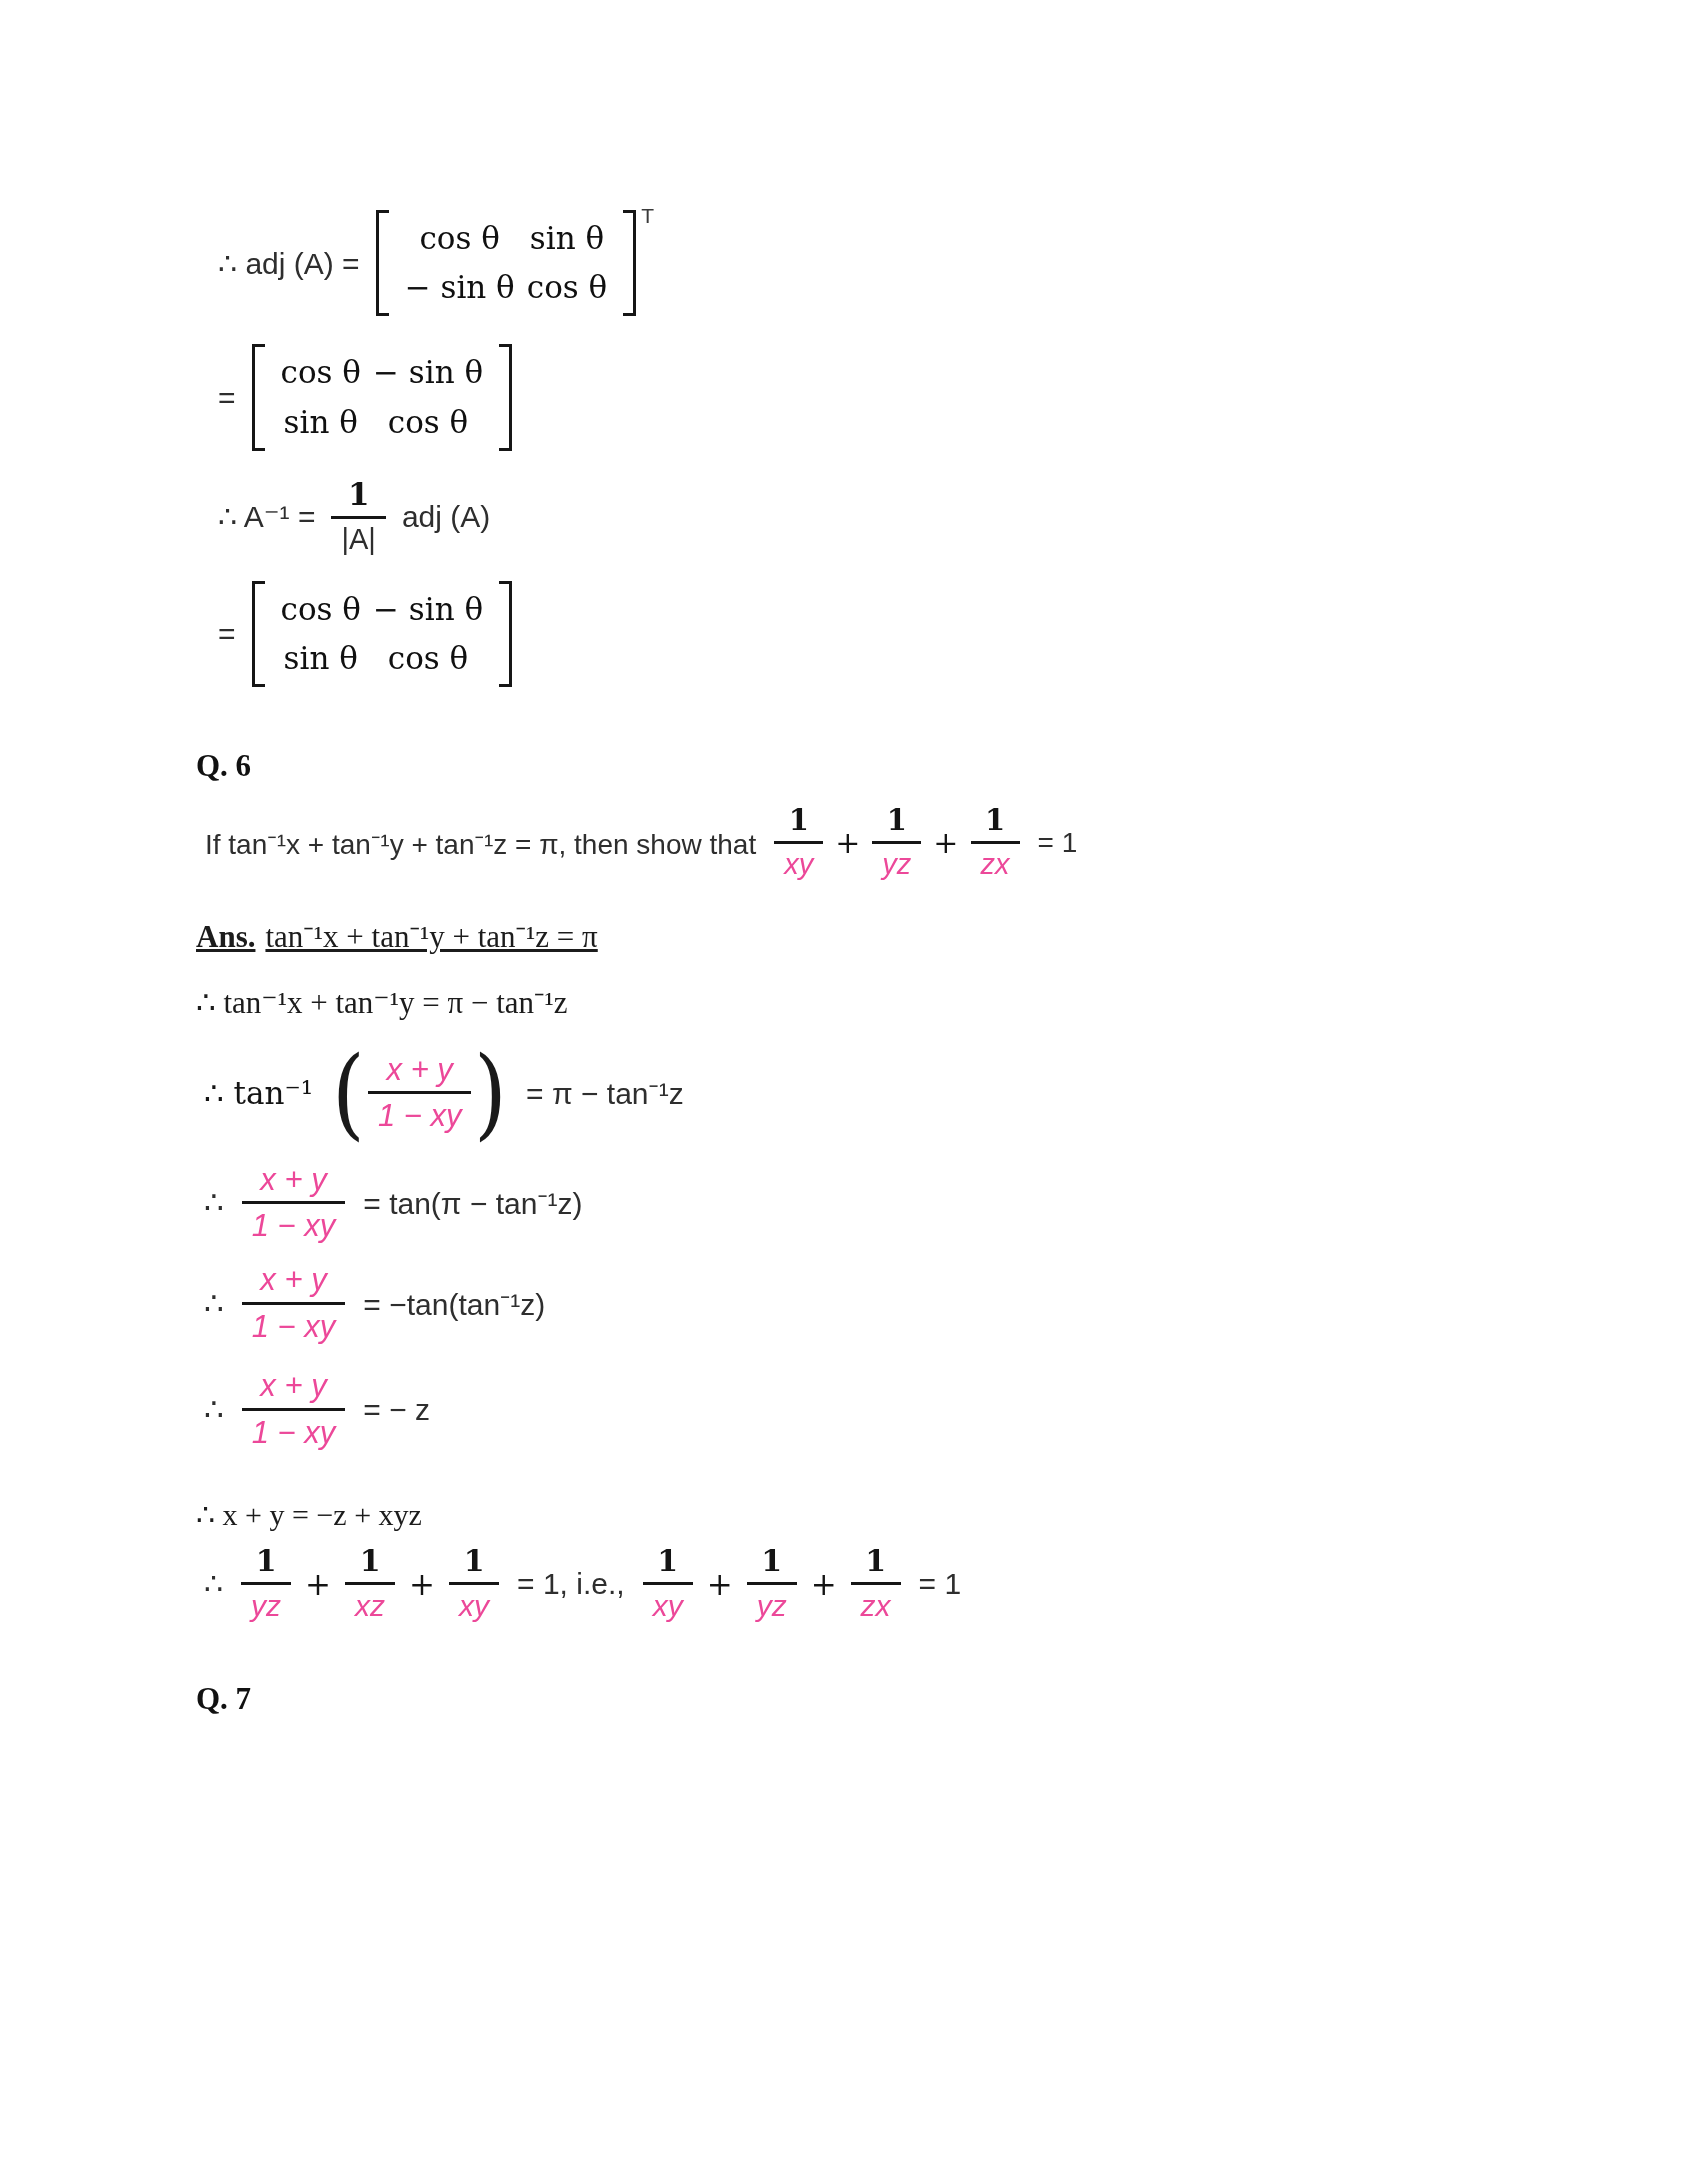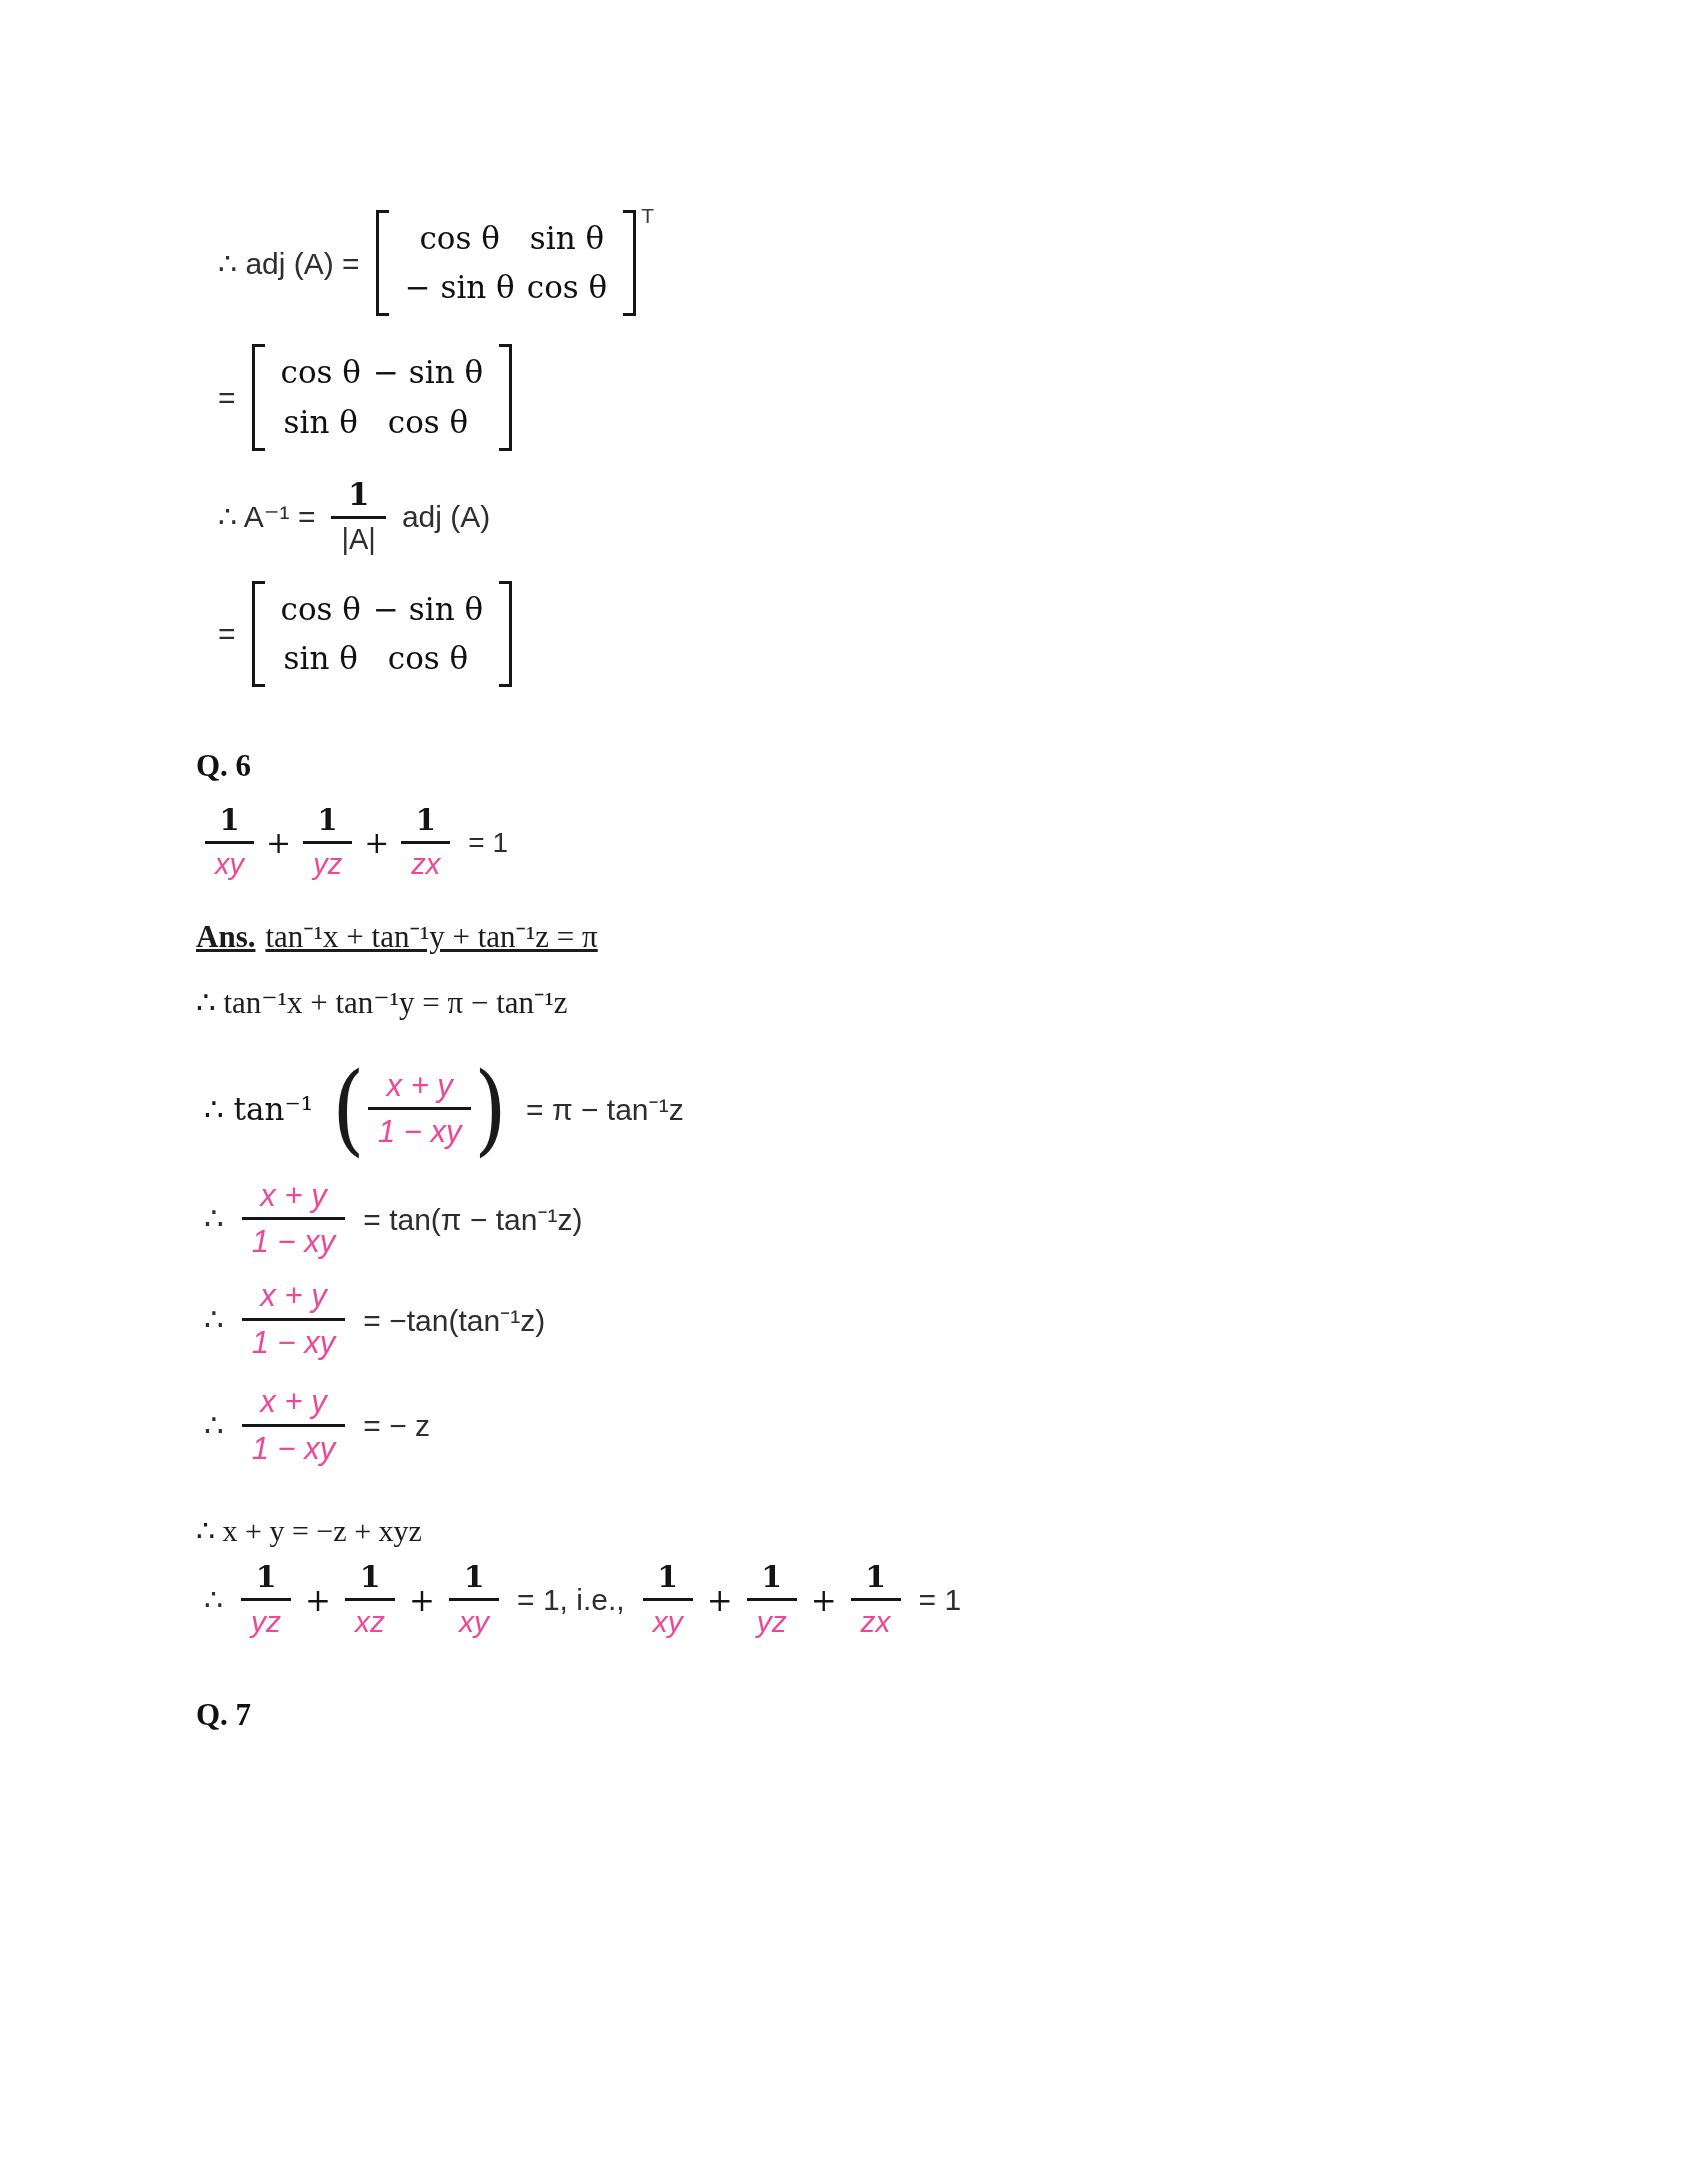--- a/index.html
+++ b/index.html
@@ -122,20 +122,21 @@
         <span>sin θ</span>
         <span>cos θ</span>
       </span>
       <span class="br r"></span>
     </span>
   </div>
 
   <div class="qlabel" style="margin-bottom:20px;">Q. 6</div>
 
   <div class="question row" style="margin-left:9px; margin-bottom:32px;">
+    <span class="qtext sans">If tan⁻¹x + tan⁻¹y + tan⁻¹z = π, then show that</span>
     <span class="frac">
       <span class="num n1">1</span>
       <span class="den mathit">xy</span>
     </span>
     <span class="plus">+</span>
     <span class="frac">
       <span class="num n1">1</span>
       <span class="den mathit">yz</span>
     </span>
     <span class="plus">+</span>
@@ -143,21 +144,21 @@
       <span class="num n1">1</span>
       <span class="den mathit">zx</span>
     </span>
     <span class="tail sans">= 1</span>
   </div>
 
   <div class="textline" style="margin-bottom:24px;text-decoration:underline;">
     <span class="bold">Ans.</span><span>tan⁻¹x + tan⁻¹y + tan⁻¹z = π</span>
   </div>
 
-  <div class="textline" style="margin-bottom:40px;">∴ tan⁻¹x + tan⁻¹y = π − tan⁻¹z</div>
+  <div class="textline" style="margin-bottom:24px;">∴ tan⁻¹x + tan⁻¹y = π − tan⁻¹z</div>
 
   <div class="eq row" style="margin-left:8px; margin-bottom:22px;">
     <span class="mathup lead" style="font-size:31px;">∴ tan⁻¹</span>
     <span class="bigp">(</span>
     <span class="frac" style="font-size:31px;">
       <span class="num mathit">x + y</span>
       <span class="den mathit">1 − xy</span>
     </span>
     <span class="bigp">)</span>
     <span class="sans gap">= π − tan⁻¹z</span>

